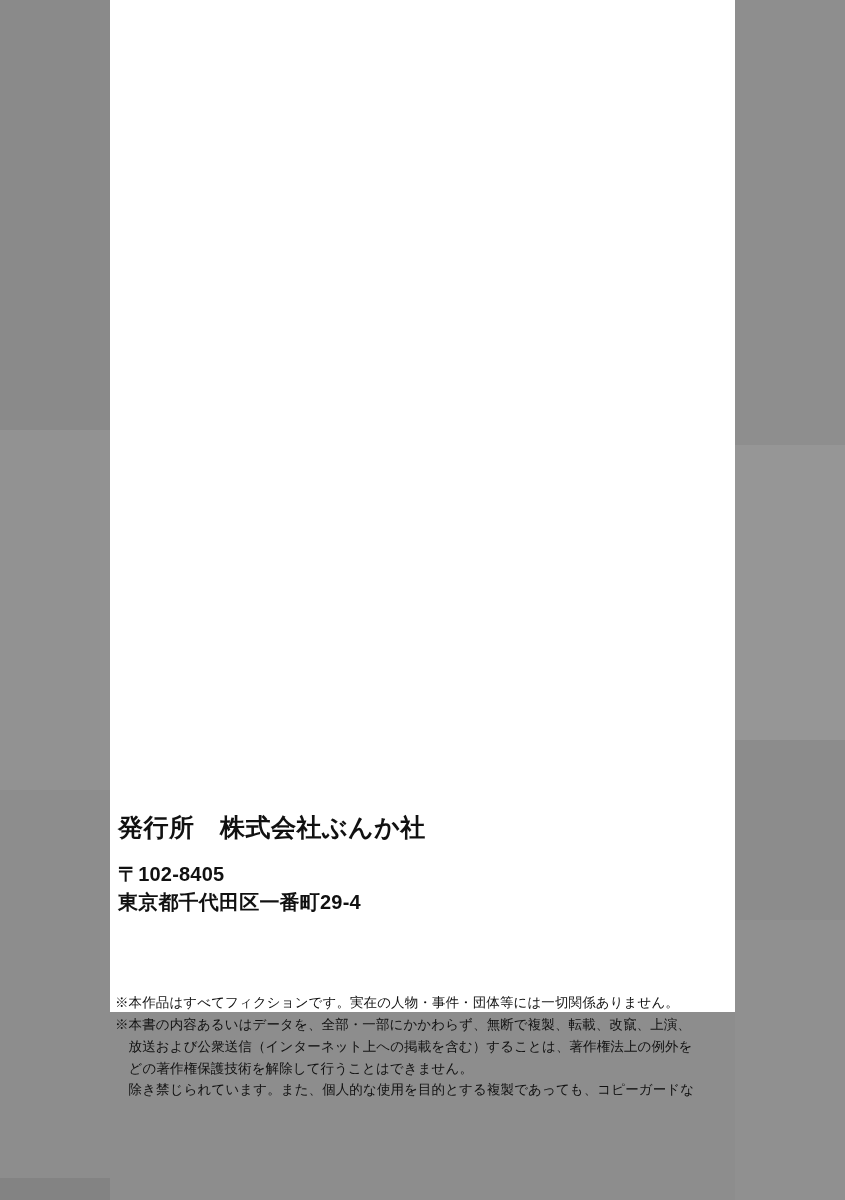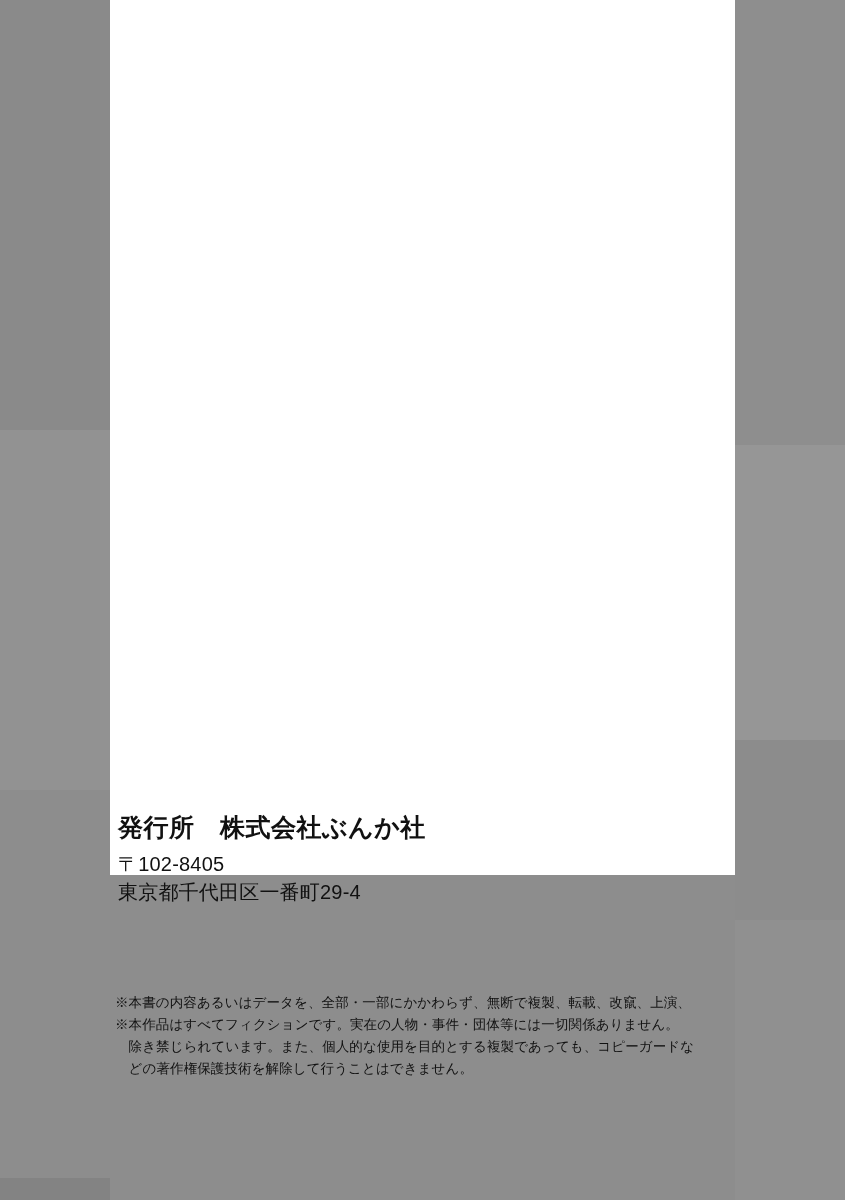--- a/index.html
+++ b/index.html
@@ -25,21 +25,21 @@
     position: absolute;
     background: #999999;
   }
 
   
   .page {
     position: absolute;
     left: 110px;
     top: 0;
     width: 625px;
-    height: 875px;
+    height: 1012px;
     background: #ffffff;
   }
 
   .publisher-block {
     position: absolute;
     left: 8px;
     top: 812px;
     width: 600px;
   }
 
@@ -54,21 +54,22 @@
 
   .address-line {
     font-size: 20px;
     color: #111111;
     line-height: 1.42;
     white-space: pre;
     letter-spacing: 0.2px;
   }
 
   .address-block {
-    margin-top: 8px;
+    margin-top: 18px;
+    font-weight: bold;
   }
 
   .notice-block {
     position: absolute;
     left: 5px;
     top: 992px;
     width: 630px;
   }
 
   .notice-line {
@@ -97,19 +98,20 @@
 
   <div class="publisher-block">
     <div class="publisher-line">発行所　株式会社ぶんか社</div>
     <div class="address-block">
       <div class="address-line">〒102-8405</div>
       <div class="address-line">東京都千代田区一番町29-4</div>
     </div>
   </div>
 
   <div class="notice-block">
+    <div class="notice-line">※本作品はすべてフィクションです。実在の人物・事件・団体等には一切関係ありません。</div>
     <div class="notice-line">※本書の内容あるいはデータを、全部・一部にかかわらず、無断で複製、転載、改竄、上演、</div>
-    <div class="notice-line">※本作品はすべてフィクションです。実在の人物・事件・団体等には一切関係ありません。</div>
+    <div class="notice-line">　放送および公衆送信（インターネット上への掲載を含む）することは、著作権法上の例外を</div>
+    <div class="notice-line">　どの著作権保護技術を解除して行うことはできません。</div>
     <div class="notice-line">　除き禁じられています。また、個人的な使用を目的とする複製であっても、コピーガードな</div>
-    <div class="notice-line">　どの著作権保護技術を解除して行うことはできません。</div>
   </div>
 
 </div>
 
 </body></html>

